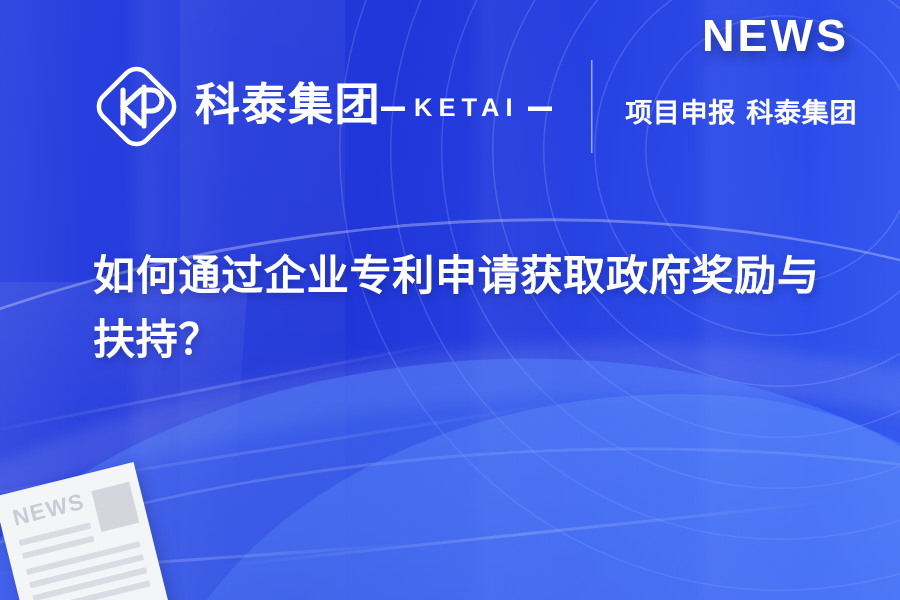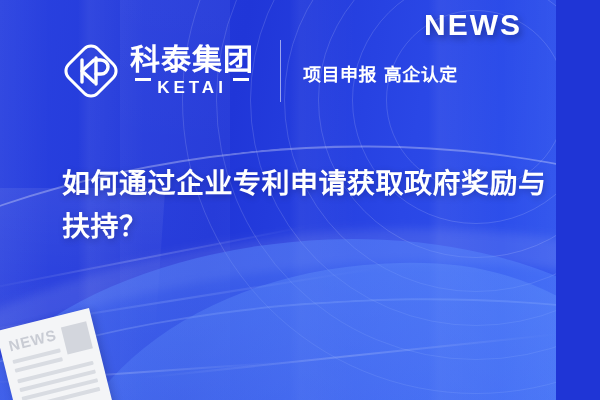--- a/index.html
+++ b/index.html
@@ -1,20 +1,20 @@
 <!DOCTYPE html>
 <html lang="zh-CN"><head>
 <meta charset="utf-8">
 <style>
   html,body{margin:0;padding:0;background:#1f35d6;}
   *{box-sizing:border-box;}
 
   .banner{
     position:relative;
-    width:556px;height:400px;
+    width:600px;height:400px;
     overflow:hidden;
     background:#6d28d9;
     font-family:"Liberation Sans","DejaVu Sans",sans-serif;
   }
 
   
   .bg-base{
     position:absolute;inset:0;
     background:
       linear-gradient(100deg,#2a42e0 0%,#2036d8 40%,#2a47e6 70%,#2f55ef 100%);
@@ -129,30 +129,30 @@
     position:absolute;left:9px;top:9px;width:44px;height:44px;
     border:3px solid #ffffff;border-radius:11px;
     transform:rotate(45deg);
   }
   .logo-mark .kp{
     position:absolute;left:0;top:0;width:62px;height:62px;
   }
 
   .logo-word{
     margin-left:8px;
-    display:flex;flex-direction:column;align-items:center;
+    display:flex;flex-direction:row;align-items:center;
   }
   .logo-cn{
     color:#ffffff;
     font-size:30px;font-weight:bold;letter-spacing:1px;
     line-height:1.05;
     font-family:"DejaVu Sans","Liberation Sans",sans-serif;
   }
   .logo-en-row{
-    display:flex;gap:6px;margin-top:2px;
+    display:flex;align-items:center;gap:6px;margin-top:2px;
   }
   .logo-en-row .dash{
     width:16px;height:3px;background:#ffffff;display:block;
   }
   .logo-en{
     color:#ffffff;font-size:17px;font-weight:bold;letter-spacing:4px;
     font-family:"Liberation Sans","DejaVu Sans",sans-serif;
   }
 
   .divider{
@@ -253,21 +253,21 @@
       <div class="logo-en-row">
         <span class="dash"></span>
         <span class="logo-en">KETAI</span>
         <span class="dash"></span>
       </div>
     </div>
 
     <div class="divider"></div>
 
     <div class="tagline">
-      <div class="tagline-sub">项目申报 高企认定</div>
+      <div class="tagline-sub">项目申报 科泰集团</div>
     </div>
   </div>
 
   <div class="headline">如何通过企业专利申请获取政府奖励与扶持？</div>
 
   <div class="paper">
     <div class="paper-top">
       <div style="flex:1 1 auto;">
         <div class="paper-head">NEWS</div>
         <div class="paper-lines">

